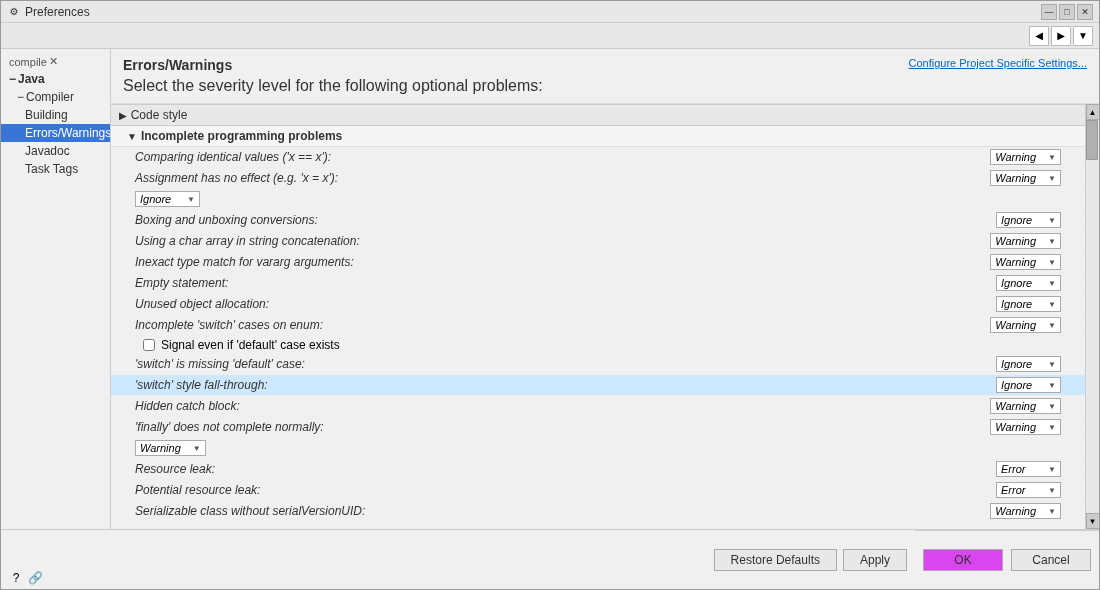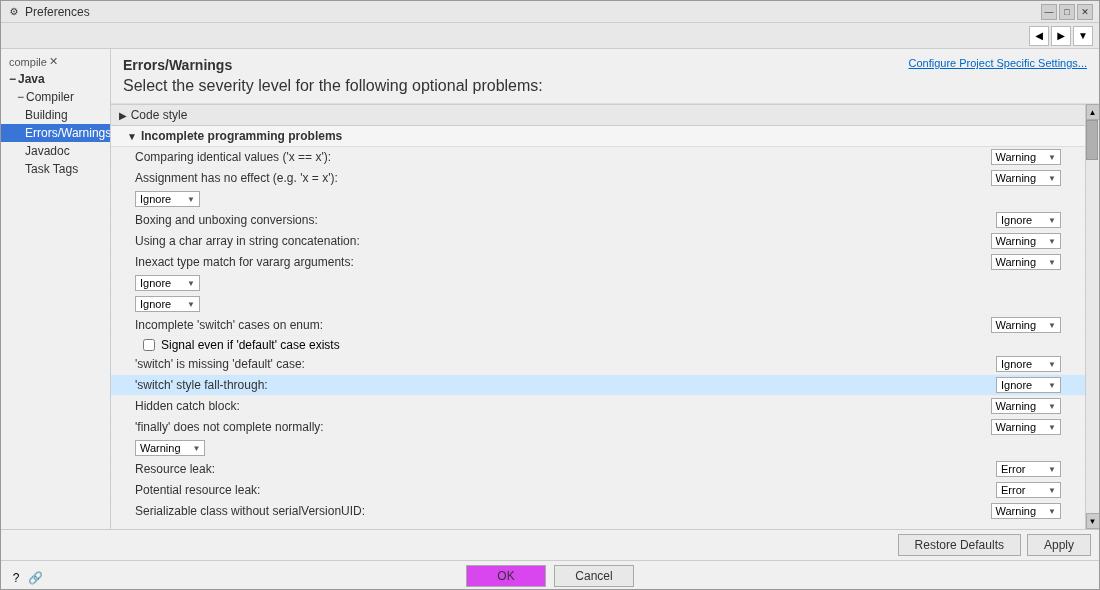--- a/index.html
+++ b/index.html
@@ -36,29 +36,29 @@
     
     .scroll-area { flex: 1; overflow-y: auto; overflow-x: hidden; padding: 0; }
     
     .section-header { display: flex; align-items: center; padding: 3px 8px; background: #e8e8e8; border-top: 1px solid #ccc; border-bottom: 1px solid #ccc; cursor: pointer; font-weight: normal; font-size: 12px; color: #333; }
     .section-arrow { margin-right: 4px; font-size: 10px; }
     
     .subsection-header { display: flex; align-items: center; padding: 3px 16px; background: #f5f5f5; border-bottom: 1px solid #ddd; cursor: pointer; font-weight: bold; font-size: 12px; color: #333; }
     
     .problem-row { display: flex; align-items: center; justify-content: space-between; padding: 2px 24px 2px 24px; border-bottom: 1px solid #eee; min-height: 20px; }
     .problem-row.highlighted { background: #cde8ff; }
-    .problem-label { flex: 1; font-size: 12px; color: #333; }
-    
-    .dropdown { border: 1px solid #aaa; background: #fff; padding: 1px 4px; font-size: 11px; display: flex; align-items: center; gap: 12px; cursor: pointer; min-width: 65px; justify-content: space-between; }
+    .problem-label { flex: 1; font-size: 12px; color: #333; font-style: italic; }
+    
+    .dropdown { border: 1px solid #aaa; background: #fff; padding: 1px 4px; font-size: 11px; display: flex; align-items: center; gap: 12px; cursor: pointer; min-width: 65px; justify-content: space-between; font-style: italic; }
     .dropdown-arrow { font-size: 8px; color: #555; }
     
     .checkbox-row { display: flex; align-items: center; padding: 2px 24px 2px 32px; gap: 6px; font-size: 12px; }
     .checkbox-row input[type="checkbox"] { width: 12px; height: 12px; }
     
-    .bottom-bar { height: 60px; display: flex; flex-direction: column; border-top: 1px solid #ccc; background: #f0f0f0; }
+    .bottom-bar { height: 60px; display: flex; flex-direction: row; border-top: 1px solid #ccc; background: #f0f0f0; }
     .bottom-buttons-top { flex: 1; display: flex; align-items: center; justify-content: flex-end; padding: 4px 8px; gap: 6px; }
     .bottom-buttons-bottom { display: flex; align-items: center; justify-content: center; padding: 4px 8px; gap: 8px; border-top: 1px solid #ccc; }
     
     .btn { border: 1px solid #aaa; background: #e8e8e8; padding: 3px 16px; font-size: 12px; cursor: pointer; color: #333; }
     .btn-ok { min-width: 80px; background: #d946ef; }
     .btn-cancel { min-width: 80px; background: #e8e8e8; }
     .status-icon { width: 16px; height: 16px; display: flex; align-items: center; justify-content: center; font-size: 12px; cursor: pointer; }
   </style>
 </head>
 <body>
@@ -169,26 +169,28 @@
               </div>
           </div>
           <div class="problem-row">
             <span class="problem-label">Inexact type match for vararg arguments:</span>
             <div class="dropdown">
                 <span>Warning</span>
                 <span class="dropdown-arrow">▼</span>
               </div>
           </div>
           <div class="problem-row">
-            <div class="dropdown">
-                <span>Ignore</span>
-                <span class="dropdown-arrow">▼</span>
-              </div>
-          </div>
-          <div class="problem-row">
+            <span class="problem-label">Empty statement:</span>
+            <div class="dropdown">
+                <span>Ignore</span>
+                <span class="dropdown-arrow">▼</span>
+              </div>
+          </div>
+          <div class="problem-row">
+            <span class="problem-label">Unused object allocation:</span>
             <div class="dropdown">
                 <span>Ignore</span>
                 <span class="dropdown-arrow">▼</span>
               </div>
           </div>
           <div class="problem-row">
             <span class="problem-label">Incomplete 'switch' cases on enum:</span>
             <div class="dropdown">
                 <span>Warning</span>
                 <span class="dropdown-arrow">▼</span>

